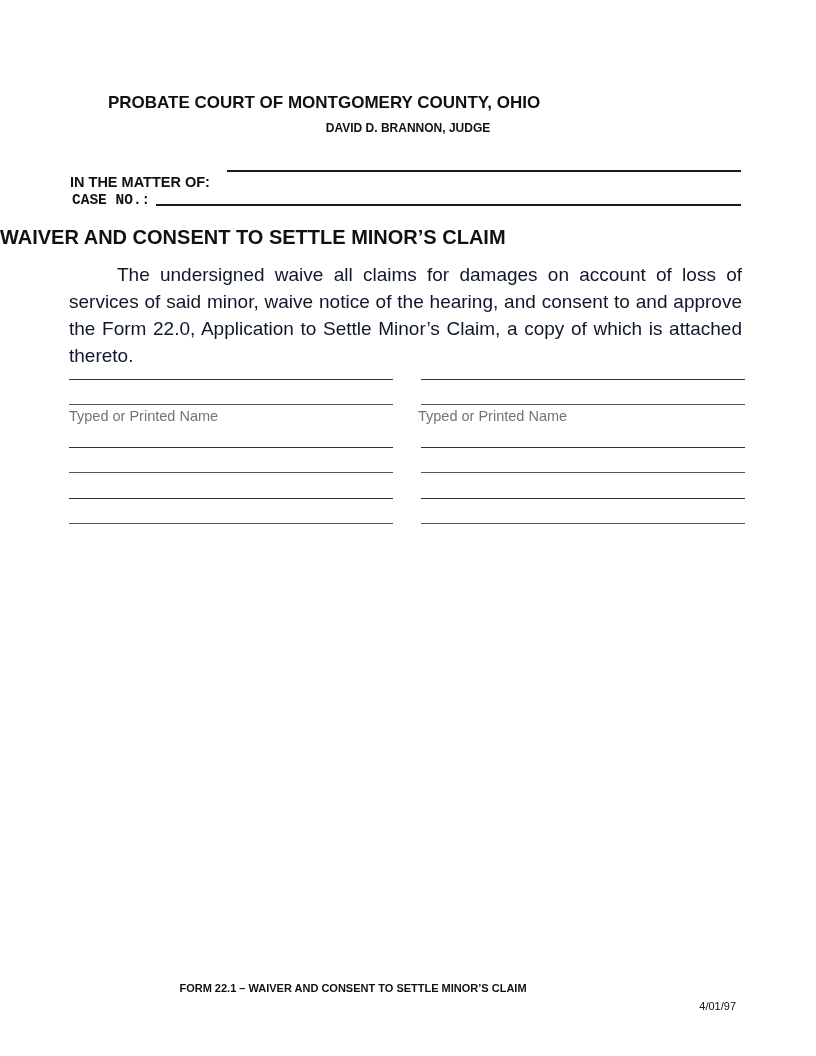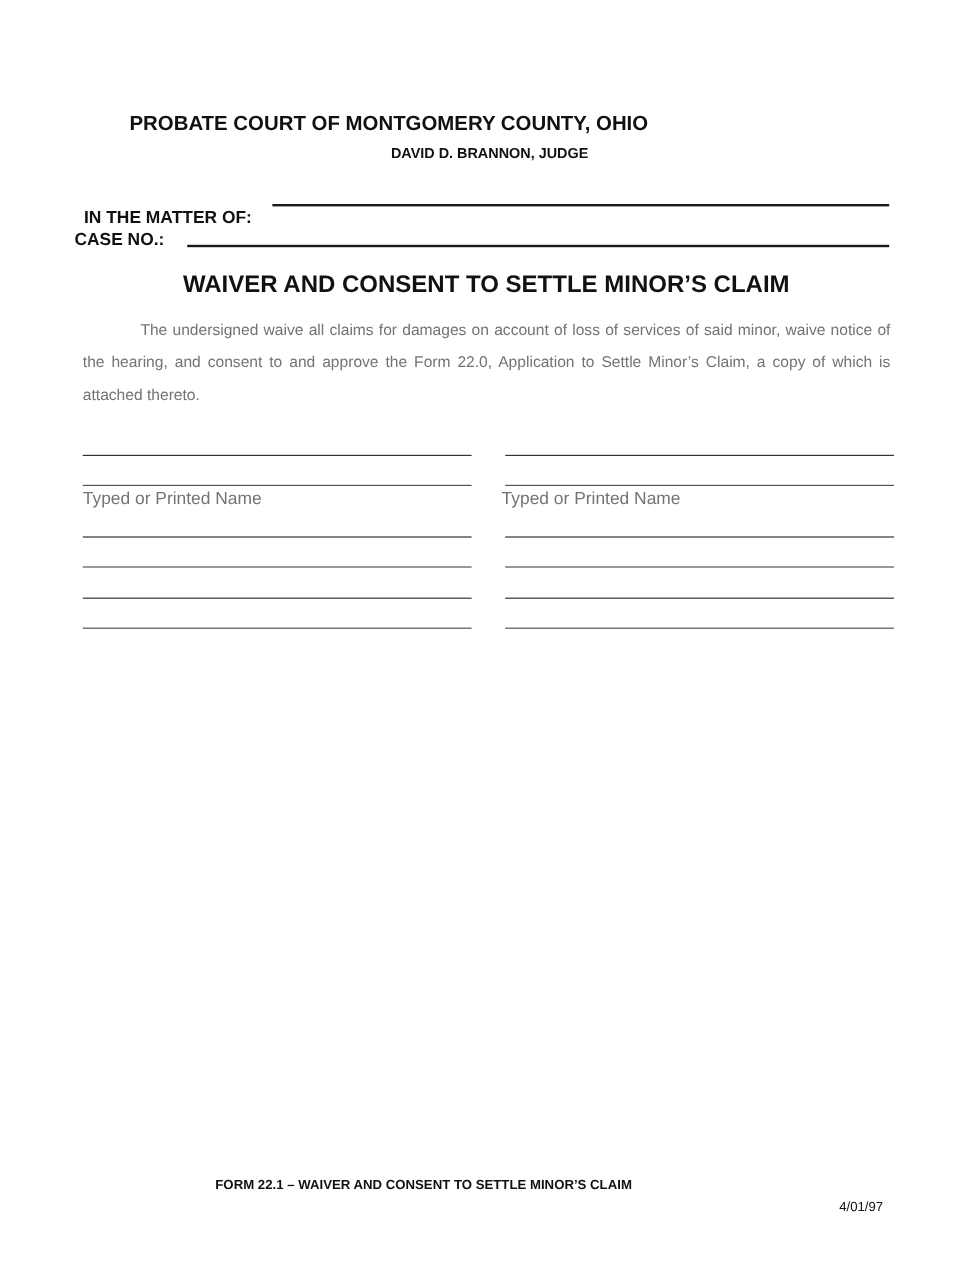--- a/index.html
+++ b/index.html
@@ -3,41 +3,41 @@
 <meta charset="utf-8">
 <style>
   html, body { margin: 0; padding: 0; background: #ffffff; }
   body { width: 816px; height: 1056px; position: relative; overflow: hidden;
          font-family: "Liberation Sans", sans-serif; color: #111; }
   .abs { position: absolute; }
   .court { left: 0; width: 648px; top: 93px; text-align: center; font-weight: bold; font-size: 17px; }
   .judge { left: 0; width: 816px; top: 121px; text-align: center; font-weight: bold; font-size: 12px; }
   .field-label { font-weight: bold; font-size: 14.5px; white-space: nowrap; }
   .rule { position: absolute; height: 0; border-top: 2px solid #1a1a1a; }
-  .title { left: 0; width: 658px; top: 226px; text-align: right; font-weight: bold; font-size: 20px; }
-  .para { left: 69px; width: 673px; top: 261px; font-size: 13px; line-height: 27px; text-align: justify; color: #737373; }
+  .title { left: 0; width: 658px; top: 226px; text-align: left; font-weight: bold; font-size: 20px; }
+  .para { left: 69px; width: 673px; top: 261px; font-size: 19px; line-height: 27px; text-align: justify; color: #0f172a; }
   .para .indent { display: inline-block; width: 48px; }
   .sig-line { position: absolute; height: 0; border-top: 1px solid #333; }
   .sig-label { position: absolute; font-size: 14.5px; color: #737373; white-space: nowrap; }
   .footer-form { left: 0; width: 706px; top: 982px; text-align: center; font-weight: bold; font-size: 11px; }
   .footer-date { right: 80px; top: 1000px; font-size: 11px; }
   .input-line { background: transparent; border: none; outline: none; position: absolute; height: 18px; padding: 0;
                 font-family: "Liberation Sans", sans-serif; font-size: 14px; }
 </style>
 </head>
 <body>
 
 <div class="abs court">PROBATE COURT OF MONTGOMERY COUNTY, OHIO</div>
 <div class="abs judge">DAVID D. BRANNON, JUDGE</div>
 
 <div class="abs field-label" style="left:70px; top:174px;">IN THE MATTER OF:</div>
 <div class="rule" style="left:227px; width:514px; top:170px;"></div>
 <input class="input-line" style="left: 230px; top: 151px; width: 508px;" value="">
 
-<div class="abs field-label" style="left:62px; top:192px;">CASE NO.:</div>
+<div class="abs field-label" style="left:72px; top:192px;font-family:Liberation Mono, monospace;">CASE NO.:</div>
 <div class="rule" style="left:156px; width:585px; top:204px;"></div>
 <input class="input-line" style="left: 160px; top: 186px; width: 578px;" value="">
 
 <div class="abs title">WAIVER AND CONSENT TO SETTLE MINOR’S CLAIM</div>
 
 <div class="abs para"><span class="indent"></span><span>The undersigned waive all claims for damages on account of loss of services of said minor, waive notice of the hearing, and consent to and approve the Form 22.0, Application to Settle Minor’s Claim, a copy of which is attached thereto.</span></div>
 
 <div class="sig-line" style="left:69px; width:324px; top:379px;"></div>
 <div class="sig-line" style="left:69px; width:324px; top:404px; border-top-color:#555;"></div>
 <div class="sig-label" style="left:69px; top:408px;">Typed or Printed Name</div>

